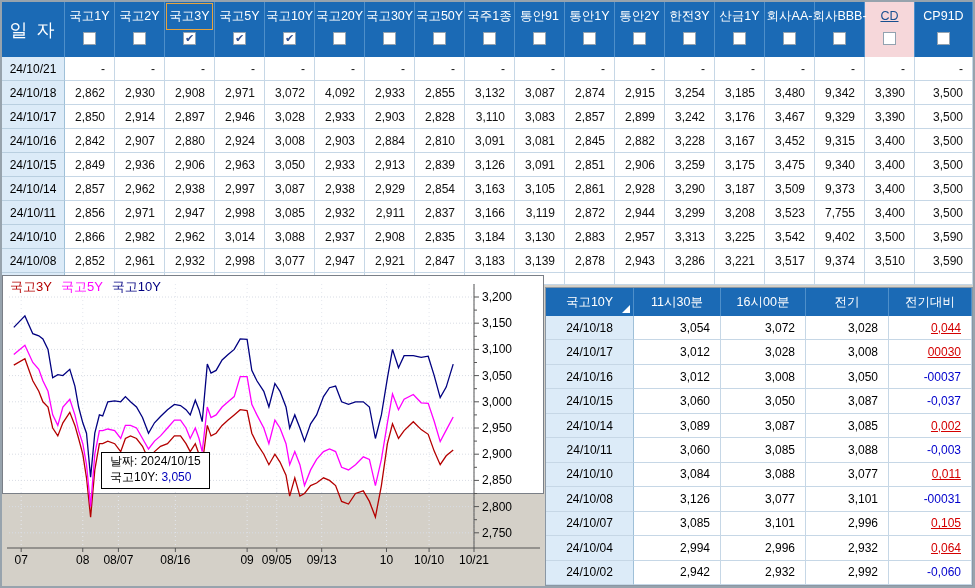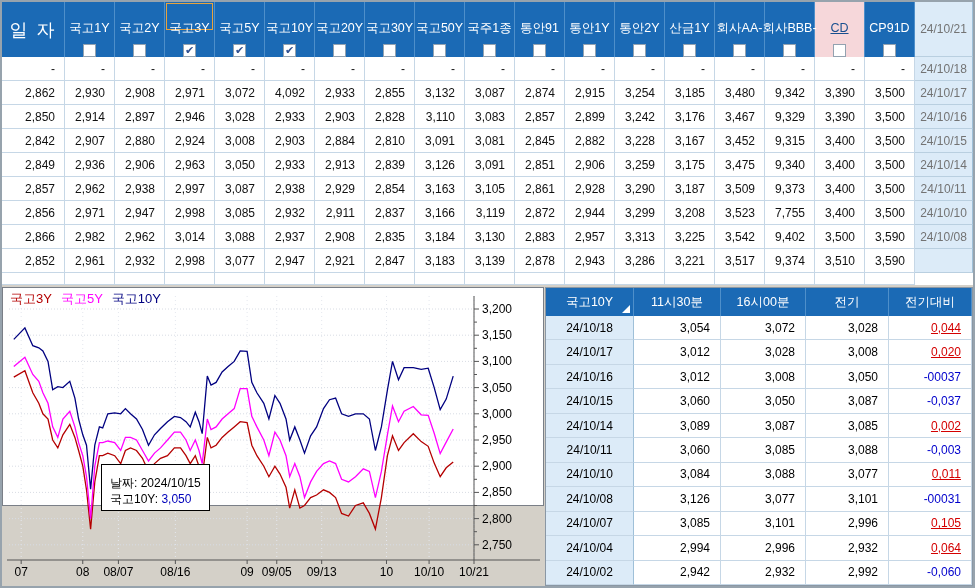--- a/index.html
+++ b/index.html
@@ -6,37 +6,37 @@
   *{box-sizing:border-box;}
   #app{position:relative;width:975px;height:588px;background:#d4d0c8;border:2px solid #97a3ad;
        font-family:"Liberation Sans","DejaVu Sans",sans-serif;overflow:hidden;}
   
   #top-table{position:absolute;left:0;top:0;width:971px;height:283px;display:grid;
              grid-template-columns:63px repeat(17,50px) 1fr;
              grid-template-rows:55px repeat(9,24px) 1fr;background:#fff;overflow:hidden;}
   .hcell{background:var(--hdr);color:#fff;border-right:1px solid #4e8fca;display:flex;
          flex-direction:column;align-items:center;position:relative;font-size:12.5px;}
   .hcell.pink{background:var(--pink);color:var(--pinktext);text-decoration:underline;}
-  .hlabel{margin-top:18px;height:17px;line-height:17px;white-space:nowrap;position:relative;z-index:2;}
+  .hlabel{margin-top:6px;height:17px;line-height:17px;white-space:nowrap;position:relative;z-index:2;}
   .hlabel-date{margin:auto;font-size:18px;letter-spacing:2px;}
   .selbox{position:absolute;left:1px;right:1px;top:1px;height:27px;border:1px solid #e8a33d;z-index:1;}
   .hcheck{margin-top:7px;width:13px;height:13px;background:#fff;border:1px solid #93a2b0;
           font-size:11px;line-height:11px;text-align:center;color:#2f4f8f;cursor:pointer;}
   .tcell{border-right:1px solid #c6d7e6;border-bottom:1px solid #c6d7e6;display:flex;align-items:center;
          justify-content:flex-end;padding-right:9px;font-size:12px;color:#111;background:#fff;overflow:hidden;}
   .tdate{justify-content:center;padding-right:0;background:var(--datebg);
-         border-right:1px solid #9fc0d8;border-bottom:1px solid #b9cfe0;color:#737373;}
+         border-right:1px solid #9fc0d8;border-bottom:1px solid #b9cfe0;color:#000000;}
   
-  #chart-panel{position:absolute;left:0;top:285px;width:542px;height:219px;background:#fff;
+  #chart-panel{position:absolute;left:0;top:273px;width:542px;height:219px;background:#fff;
                border:1px solid #7a7f87;}
   #chart-legend{position:absolute;left:7px;top:2px;font-size:13px;white-space:nowrap;z-index:3;}
   #chart-legend span{margin-right:9px;}
   #chart-svg{position:absolute;left:0;top:0;}
   #chart-tooltip{position:absolute;left:98px;top:176px;background:#fff;border:1px solid #000;
-                 padding:10px 8px 3px 8px;font-size:12px;line-height:16px;white-space:nowrap;z-index:4;color:#000;}
+                 padding:0 8px 3px 8px;font-size:12px;line-height:16px;white-space:nowrap;z-index:4;color:#000;}
   .tt-val{color:#0000bb;}
   
   #right-table{position:absolute;left:543px;top:285px;width:428px;height:299px;display:grid;
                grid-template-columns:88px 87px 85px 83px 1fr;grid-template-rows:28px repeat(11,1fr);
                background:#fff;border:1px solid #8a97a4;}
   .rh{background:var(--hdr);color:#fff;display:flex;align-items:center;justify-content:center;
       font-size:12.5px;border-right:1px solid #4e8fca;position:relative;}
   .sort-tri{position:absolute;right:3px;bottom:3px;width:0;height:0;
             border-bottom:8px solid #fff;border-left:8px solid transparent;}
   .rcell{border-right:1px solid #c6d7e6;border-bottom:1px solid #c6d7e6;display:flex;align-items:center;
@@ -94,20 +94,24 @@
       <div class="hcell">
         <div class="hlabel">통안91</div>
         <div class="hcheck"></div>
       </div>
       <div class="hcell">
         <div class="hlabel">통안1Y</div>
         <div class="hcheck"></div>
       </div>
       <div class="hcell">
         <div class="hlabel">통안2Y</div>
+        <div class="hcheck"></div>
+      </div>
+      <div class="hcell">
+        <div class="hlabel">한전3Y</div>
         <div class="hcheck"></div>
       </div>
       <div class="hcell">
         <div class="hlabel">산금1Y</div>
         <div class="hcheck"></div>
       </div>
       <div class="hcell">
         <div class="hlabel">회사AA-</div>
         <div class="hcheck"></div>
       </div>
@@ -407,21 +411,21 @@
       <div class="rh">전기대비</div>
       <div class="rcell rdate">24/10/18</div>
       <div class="rcell rnum">3,054</div>
       <div class="rcell rnum">3,072</div>
       <div class="rcell rnum">3,028</div>
       <div class="rcell rnum chg-up">0,044</div>
       <div class="rcell rdate">24/10/17</div>
       <div class="rcell rnum">3,012</div>
       <div class="rcell rnum">3,028</div>
       <div class="rcell rnum">3,008</div>
-      <div class="rcell rnum chg-up">0,020</div>
+      <div class="rcell rnum chg-up">00030</div>
       <div class="rcell rdate">24/10/16</div>
       <div class="rcell rnum">3,012</div>
       <div class="rcell rnum">3,008</div>
       <div class="rcell rnum">3,050</div>
       <div class="rcell rnum chg-down">-00037</div>
       <div class="rcell rdate">24/10/15</div>
       <div class="rcell rnum">3,060</div>
       <div class="rcell rnum">3,050</div>
       <div class="rcell rnum">3,087</div>
       <div class="rcell rnum chg-down">-0,037</div>

